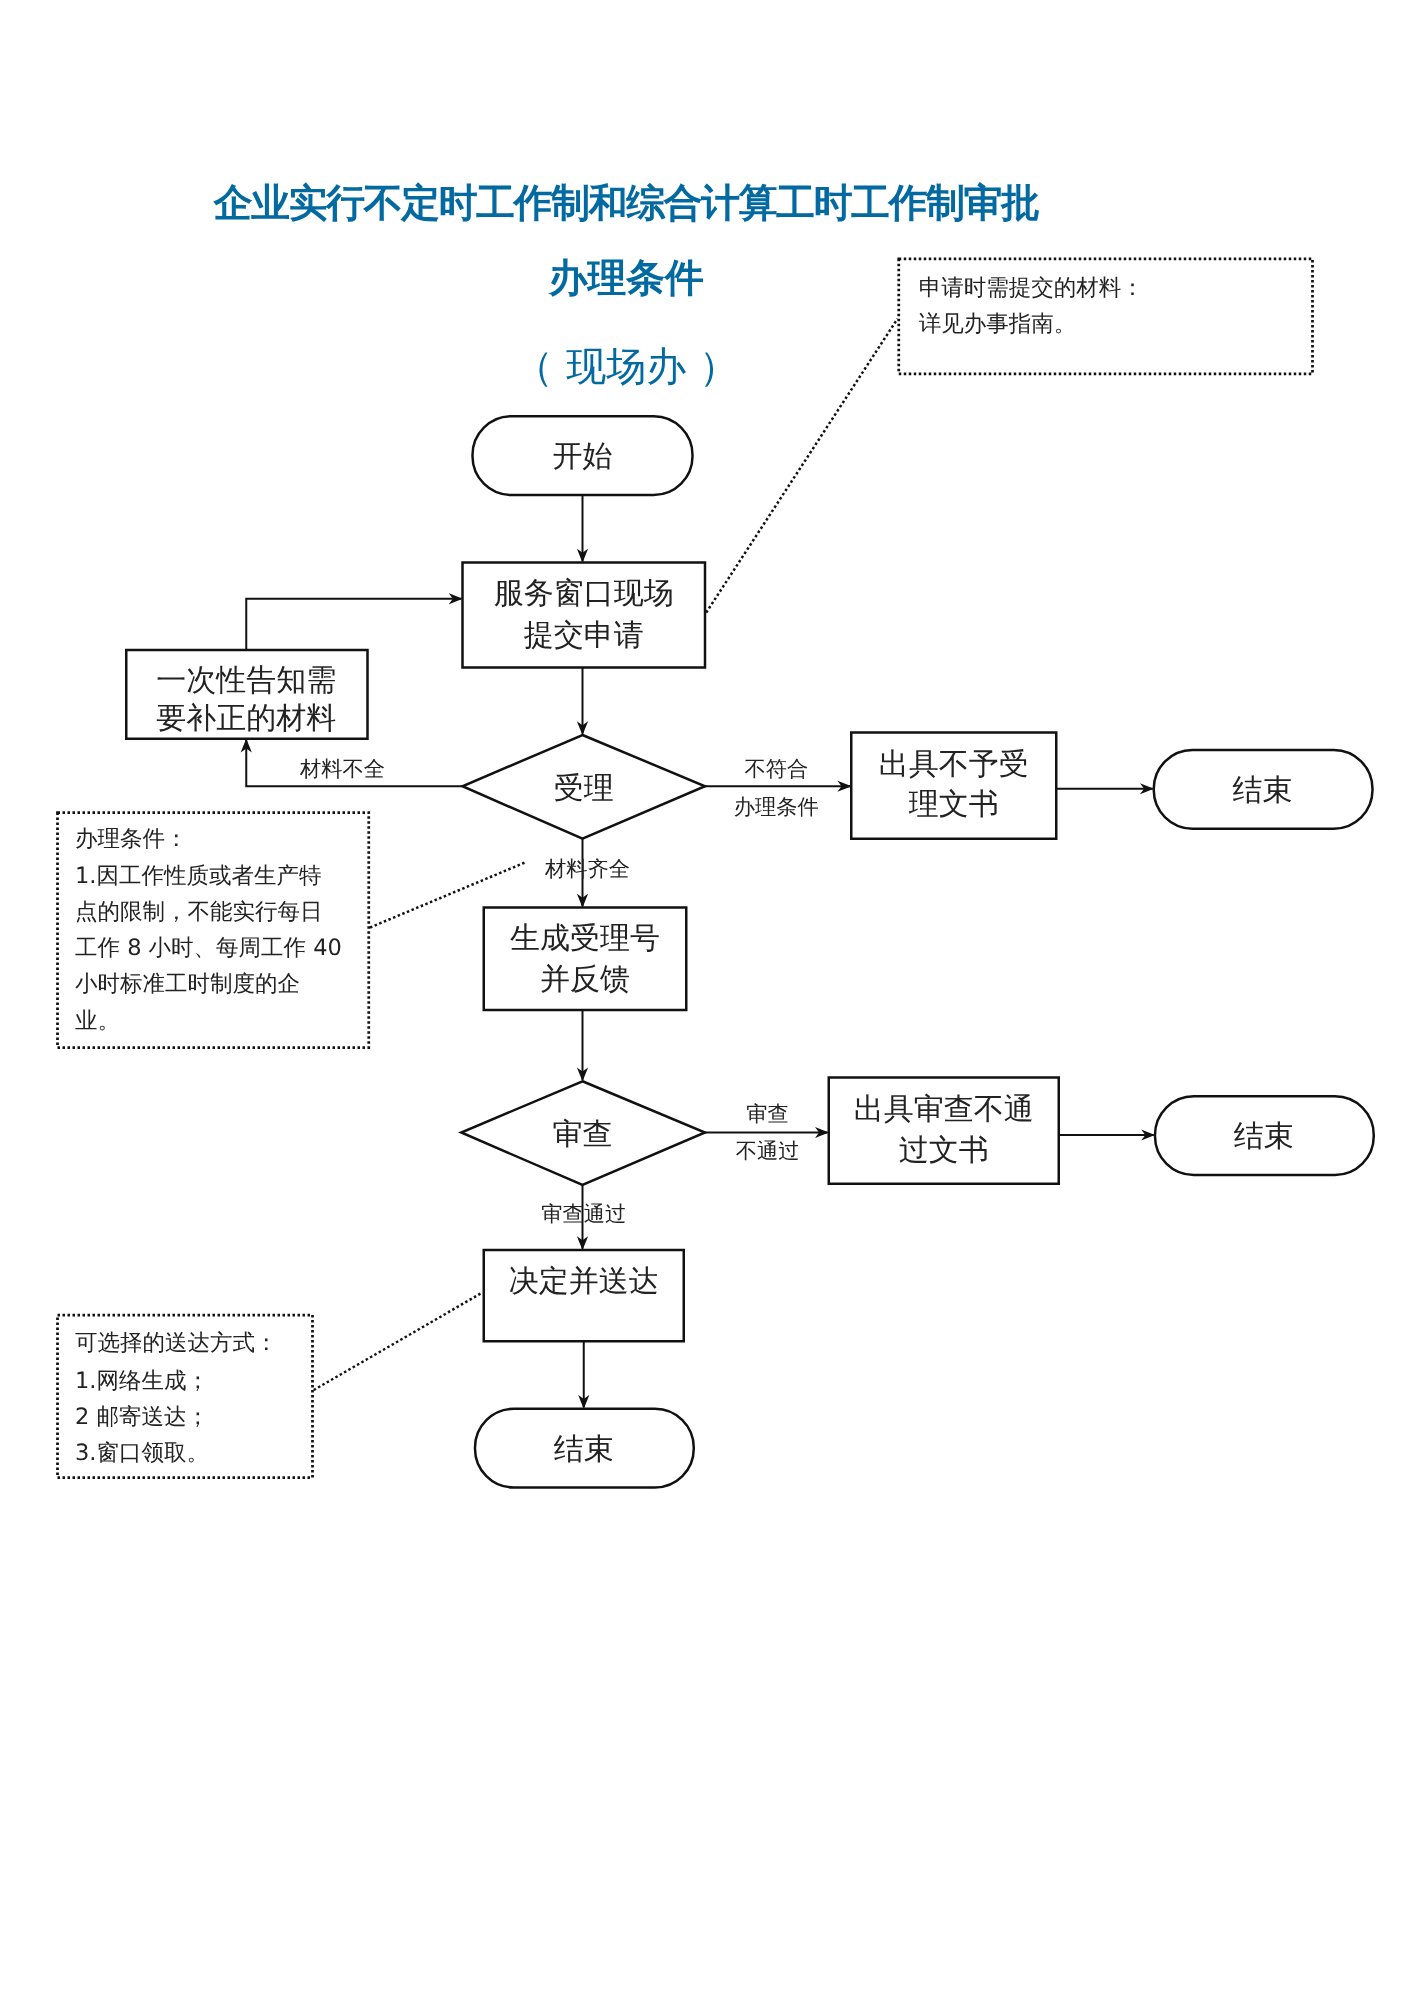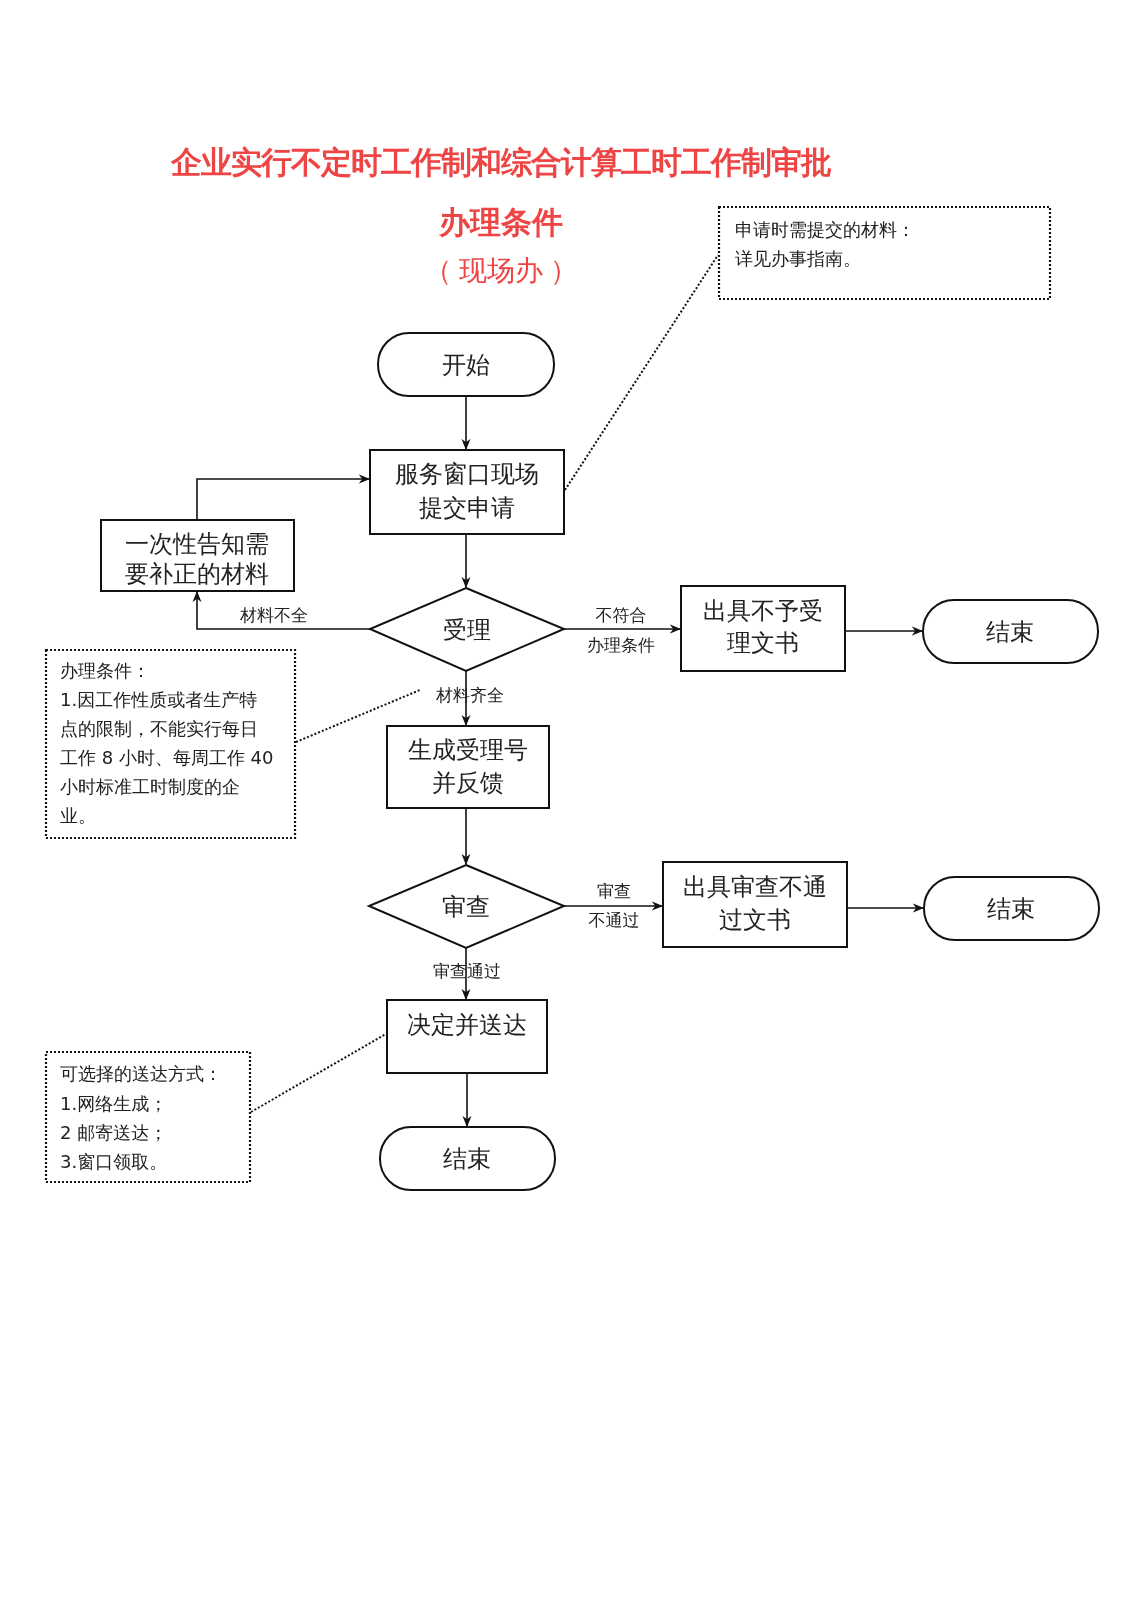--- a/index.html
+++ b/index.html
@@ -1,22 +1,22 @@
 <!DOCTYPE html>
 <html><head>
 <meta charset="utf-8">
 <style>
   html, body { margin: 0; padding: 0; background: #ffffff; }
   body { width: 1131px; height: 1600px; position: relative; overflow: hidden;
          font-family: "DejaVu Serif", "Liberation Serif", serif; color: #111; }
   .title { position: absolute; left: 0; width: 1002px; text-align: center;
-           font-family: "DejaVu Serif", "Liberation Serif", serif; font-weight: bold; color: #ef4444; }
+           font-family: "DejaVu Serif", "Liberation Serif", serif; font-weight: bold; color: #0369a1; }
   #title-line1 { top: 142px; font-size: 31px; letter-spacing: -1px; }
   #title-line2 { top: 202px; font-size: 31px; }
-  #title-line3 { top: 252px; font-size: 28px; font-weight: normal; font-family: Liberation Serif, serif; }
+  #title-line3 { top: 272px; font-size: 32px; font-weight: normal; }
   svg { position: absolute; left: 0; top: 0; }
   .node-text { font-family: "DejaVu Sans", "Liberation Sans", sans-serif; font-size: 24px; fill: #222; }
   .label-text { font-family: "DejaVu Sans", "Liberation Sans", sans-serif; font-size: 17px; fill: #222; }
   .note-text { font-family: "DejaVu Sans", "Liberation Sans", sans-serif; font-size: 18px; fill: #222; }
   .shape { fill: #fff; stroke: #111; stroke-width: 2; }
   .edge { fill: none; stroke: #111; stroke-width: 1.6; }
   .dotted { fill: none; stroke: #111; stroke-width: 2; stroke-dasharray: 2 2; }
   .dotbox { fill: #fff; stroke: #111; stroke-width: 2.2; stroke-dasharray: 2 2; }
 </style>
 </head>

